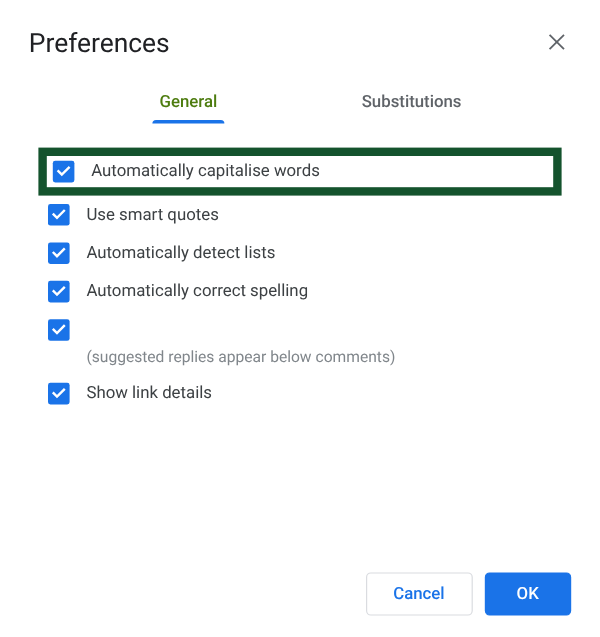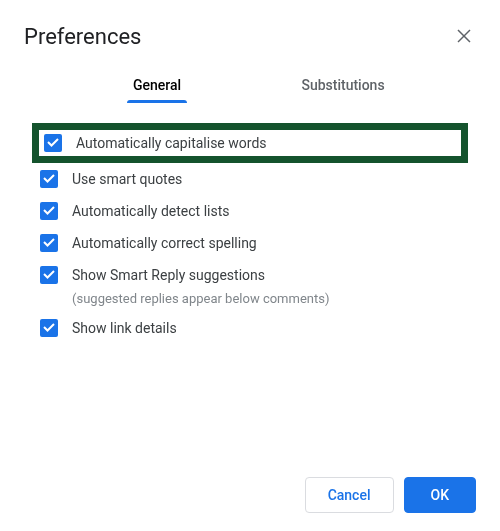--- a/index.html
+++ b/index.html
@@ -50,21 +50,21 @@
       flex: 1;
       text-align: center;
       padding: 12px 0 10px 0;
       font-size: 14px;
       font-weight: 500;
       cursor: pointer;
       color: #5f6368;
       position: relative;
     }
     .tab.active {
-      color: #000000;
+      color: #4d7c0f;
     }
     .tab.active::after {
       content: '';
       position: absolute;
       bottom: 0;
       left: 50%;
       transform: translateX(-50%);
       width: 60px;
       height: 3px;
       background: #1a73e8;
@@ -204,21 +204,20 @@
     </div>
 
     <div class="option-row">
       <div class="checkbox">
         <span>
           <svg viewBox="0 0 14 14">
               <path d="M2 7 L5.5 10.5 L12 4" stroke="#fff" stroke-width="2" fill="none"></path>
             </svg>
         </span>
       </div>
-      <span class="option-label">Show Smart Reply suggestions</span>
     </div>
     <div class="helper-text">(suggested replies appear below comments)</div>
 
     <div class="option-row">
       <div class="checkbox">
         <span>
           <svg viewBox="0 0 14 14">
               <path d="M2 7 L5.5 10.5 L12 4" stroke="#fff" stroke-width="2" fill="none"></path>
             </svg>
         </span>

